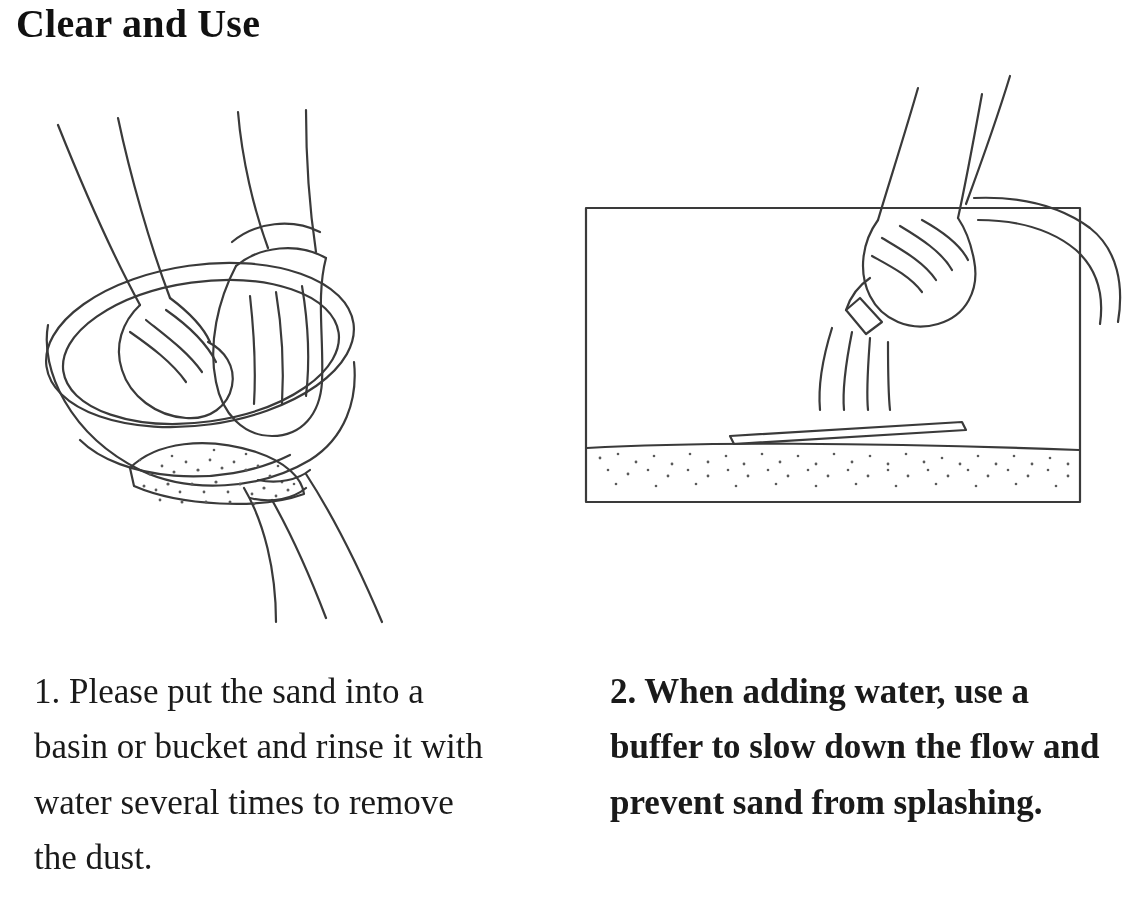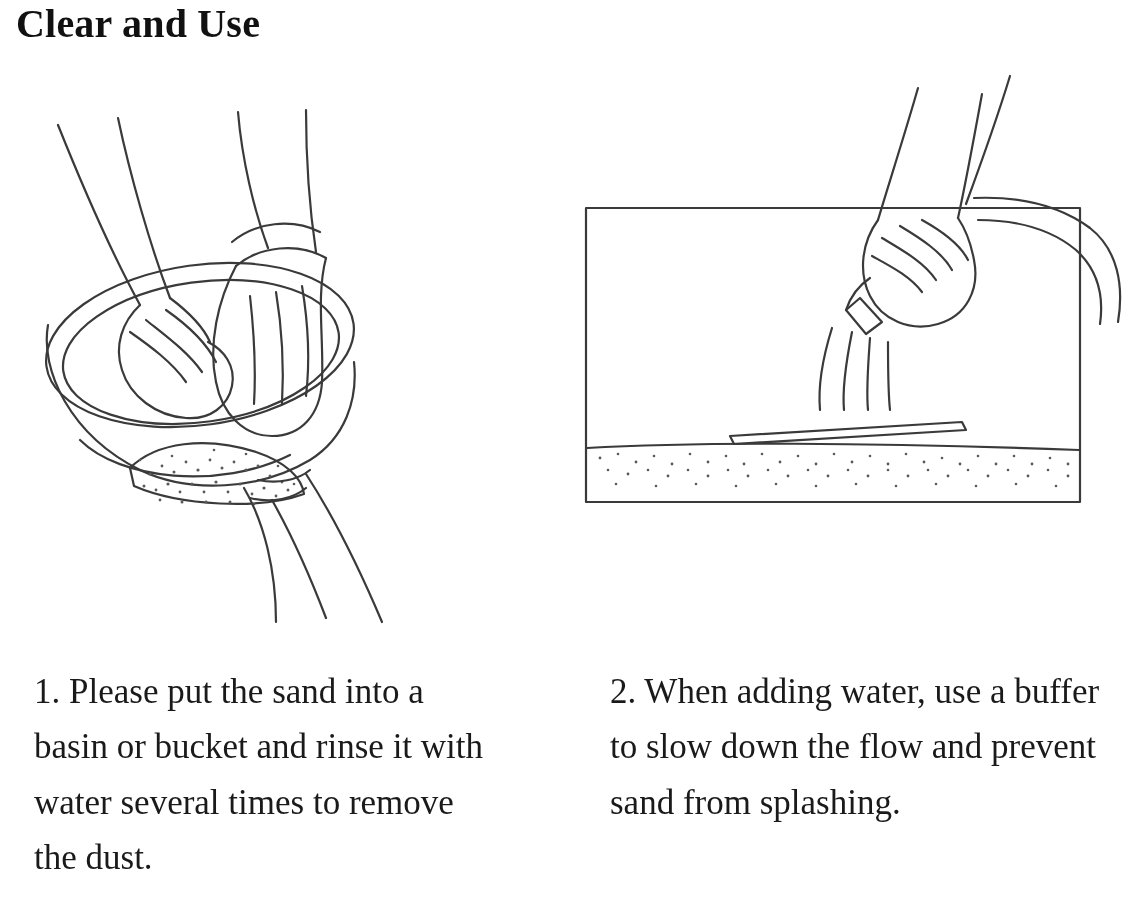--- a/index.html
+++ b/index.html
@@ -70,20 +70,21 @@
     line-height: 1.58;
     color: #1a1a1a;
   }
   .caption-left {
     left: 34px;
     width: 470px;
   }
   .caption-right {
     left: 610px;
     width: 500px;
+    font-weight: bold;
   }
 </style>
 </head>
 <body>
 
 <div class="page">
 
   <div class="page-title">Clear and Use</div>
 
   <div class="panels">

